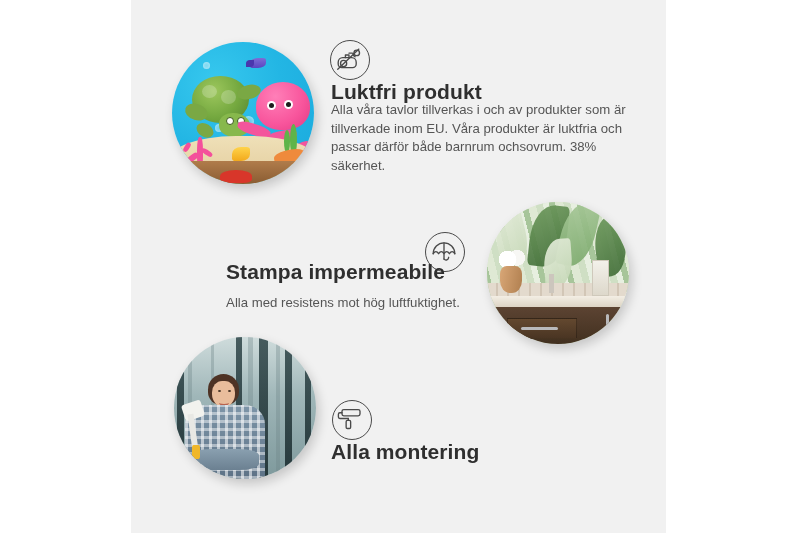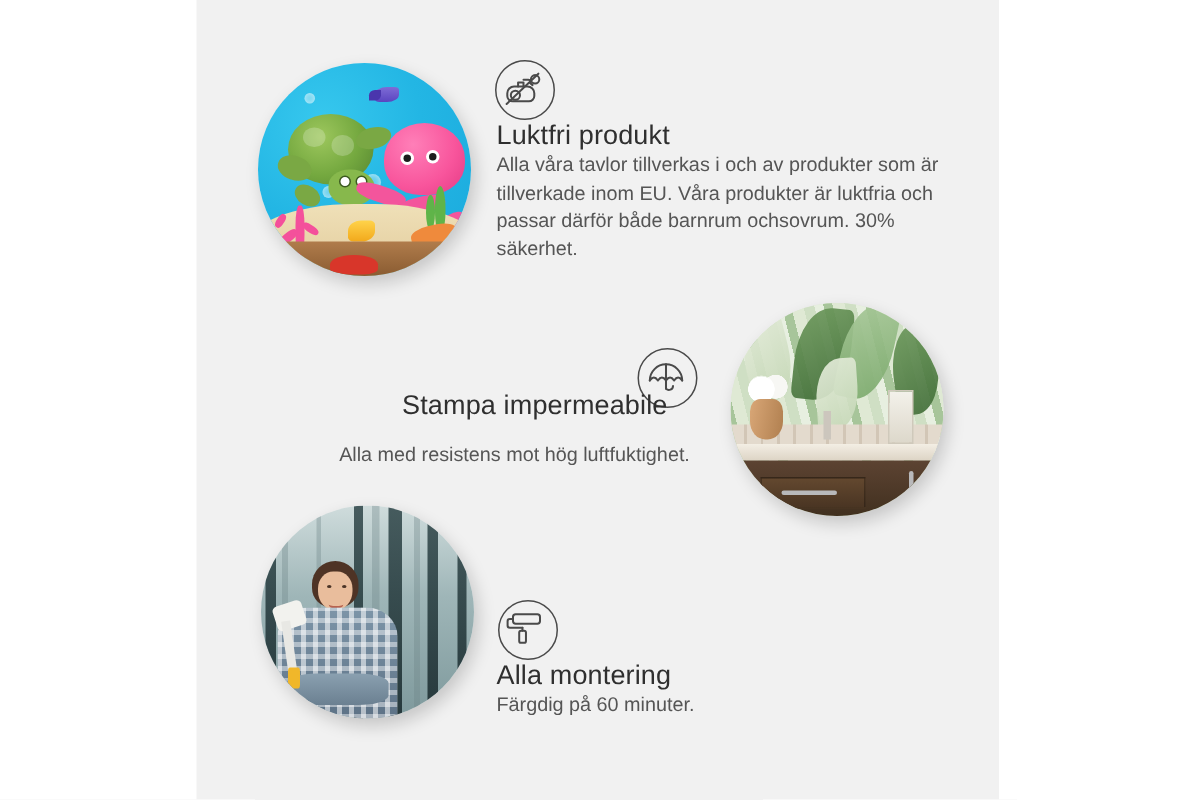--- a/index.html
+++ b/index.html
@@ -169,21 +169,21 @@
 
   
   .icon-circle{
     position:absolute;border:1.6px solid #4a4a4a;border-radius:50%;
     box-sizing:border-box;
   }
   .icon-circle svg{display:block;}
 
   .f-title{
     position:absolute;
-    font-size:18px;font-weight:normal;color:#2f2f2f;
+    font-size:21px;font-weight:bold;color:#2f2f2f;
     letter-spacing:.1px;white-space:nowrap;
   }
   .f-body{
     position:absolute;
     font-size:13.2px;line-height:18.6px;color:#555555;
   }
   .f-sub{
     position:absolute;font-size:13.2px;color:#555555;white-space:nowrap;
   }
 
@@ -308,21 +308,21 @@
       <path d="M13 18.5 h10 a5 5 0 0 1 5 5 v2 a4 4 0 0 1 -4 4 h-12 a4 4 0 0 1 -4 -4 v-2 a5 5 0 0 1 5 -5 z"></path>
       <path d="M16 18.5 v-3 h4 v3"></path>
       <path d="M20 13.5 h3.5 a1.6 1.6 0 0 1 1.6 1.6 v1"></path>
       <circle cx="28.6" cy="13.2" r="3.1"></circle>
       <path d="M25.1 16.1 l1.6 1.4"></path>
       <circle cx="14" cy="25" r="3.4"></circle>
       <path d="M7.5 31.5 L31 9"></path>
     </svg>
   </div>
   <div class="f-title" id="f1-title">Luktfri produkt</div>
-  <div class="f-body" id="f1-body">Alla våra tavlor tillverkas i och av produkter som är tillverkade inom EU. Våra produkter är luktfria och passar därför både barnrum ochsovrum. 30% säkerhet.</div>
+  <div class="f-body" id="f1-body">Alla våra tavlor tillverkas i och av produkter som är tillverkade inom EU. Våra produkter är luktfria och passar därför både barnrum ochsovrum. 38% säkerhet.</div>
 
   <div class="icon-circle" id="f2-icon">
     <svg width="36" height="36" viewBox="0 0 40 40" fill="none" stroke="#4a4a4a" stroke-width="1.5" stroke-linecap="round" stroke-linejoin="round">
       <path d="M8 23 a12 12 0 0 1 24 0"></path>
       <path d="M8 23 q3 -4.5 6 0 q3 -4.5 6 0 q3 -4.5 6 0 q3 -4.5 6 0"></path>
       <path d="M20 11 v18"></path>
       <path d="M20 29 a3 3 0 0 0 5.2 -2"></path>
     </svg>
   </div>
   <div class="f-title" id="f2-title">Stampa impermeabile</div>
@@ -330,15 +330,14 @@
 
   <div class="icon-circle" id="f3-icon">
     <svg width="36" height="36" viewBox="0 0 40 40" fill="none" stroke="#4a4a4a" stroke-width="1.5" stroke-linecap="round" stroke-linejoin="round">
       <rect x="10" y="9.5" width="20" height="7" rx="2"></rect>
       <path d="M10 13 H7.6 a1.6 1.6 0 0 0 -1.6 1.6 v3.2 a1.6 1.6 0 0 0 1.6 1.6 h9.4"></path>
       <path d="M17 19.4 v2.2"></path>
       <rect x="14.6" y="21.6" width="5" height="9" rx="1.4"></rect>
     </svg>
   </div>
   <div class="f-title" id="f3-title">Alla montering</div>
-  <div class="f-sub" id="f3-sub">Färgdig på 60 minuter.</div>
 
 </div>
 
 </body></html>

